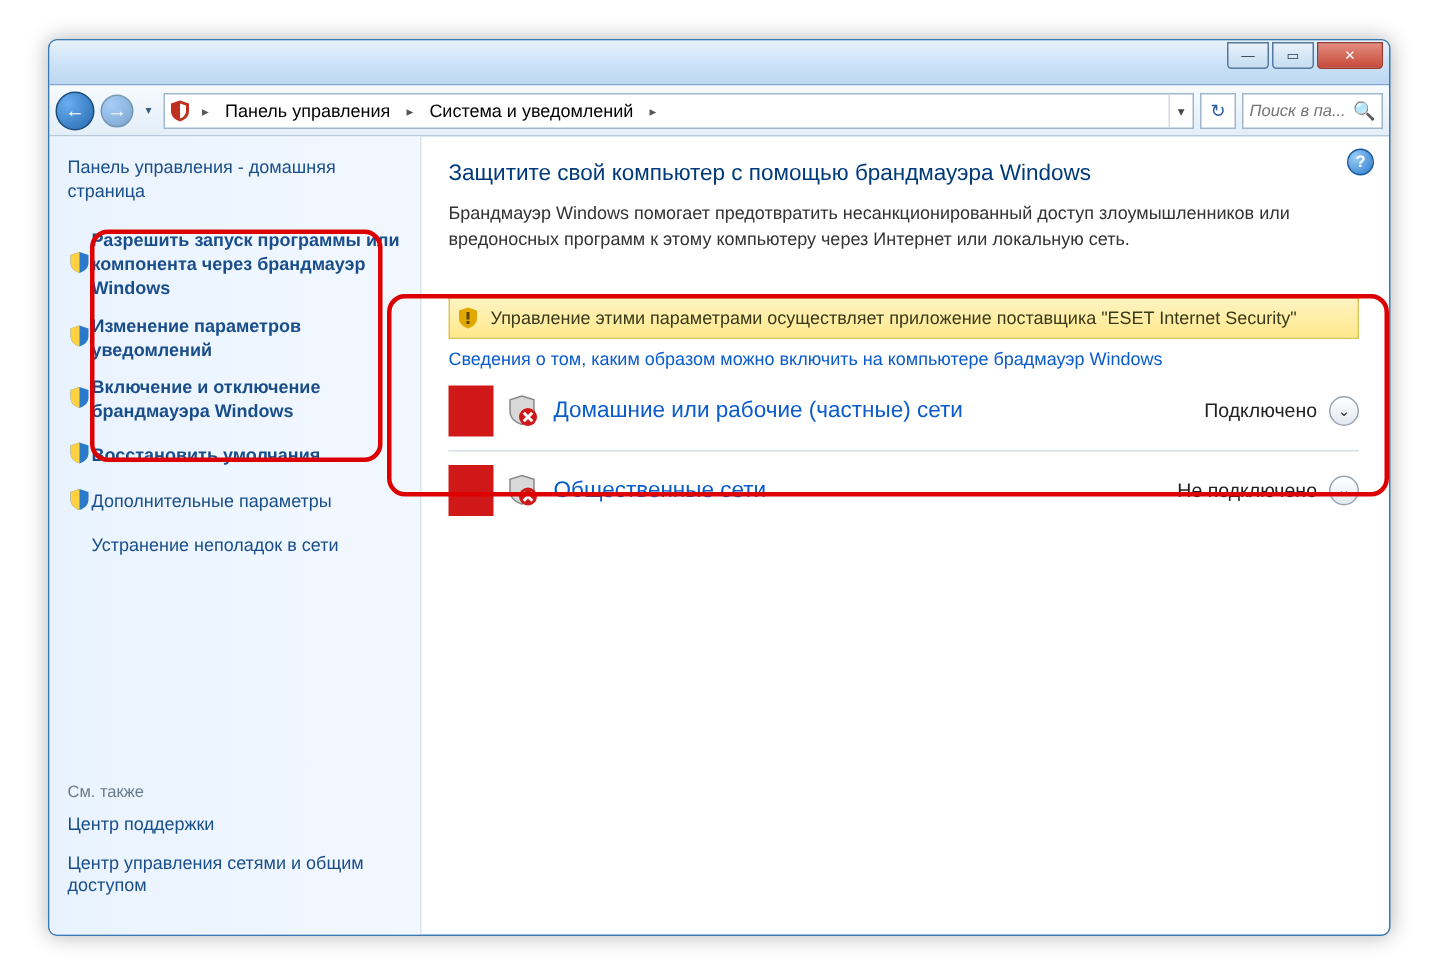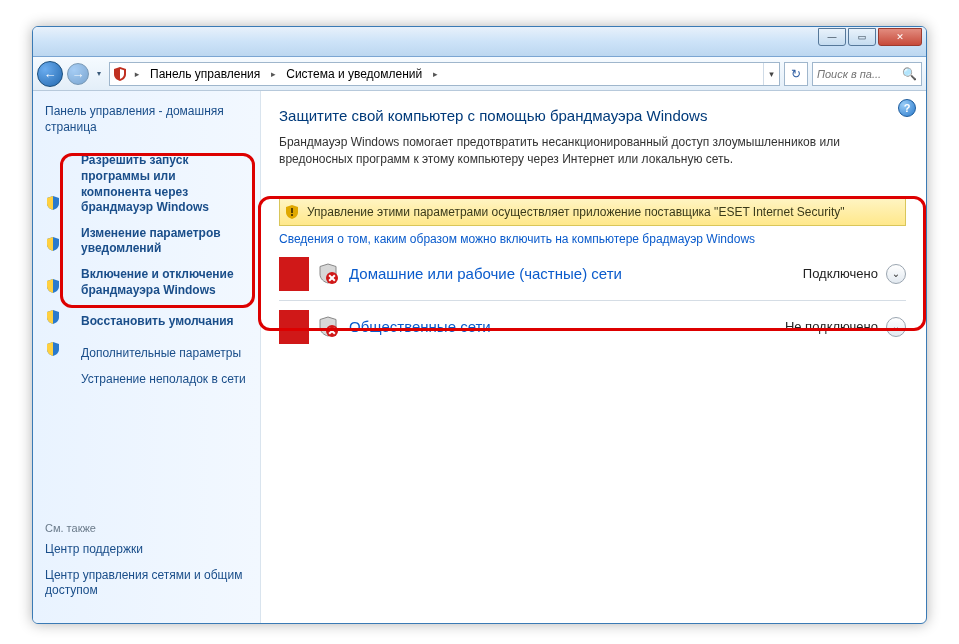--- a/index.html
+++ b/index.html
@@ -31,28 +31,28 @@
 }
 .nav-btn { width: 26px; height: 26px; border-radius: 50%; background: radial-gradient(circle at 30% 30%, #6badf0, #2368ae); border: 1px solid #184d7c; display: flex; align-items: center; justify-content: center; color: #fff; font-size: 13px; }
 .nav-fwd { width: 22px; height: 22px; opacity: .55; }
 .nav-drop { width: 12px; height: 22px; font-size: 8px; color: #3a5a7a; display: flex; align-items: center; justify-content: center; }
 .crumbbar { flex: 1; height: 24px; background: #fff; border: 1px solid #9fb6cc; display: flex; align-items: center; font-size: 12px; overflow: hidden; }
 .crumb-icon { width: 20px; display: flex; justify-content: center; font-size: 12px; }
 .crumb { padding: 16px 6px; height: 100%; display: flex; align-items: center; color: #000; white-space: nowrap; }
 .crumb-arrow { width: 14px; text-align: center; color: #555; font-size: 9px; }
 .crumb-dd { margin-left: auto; width: 16px; text-align: center; color: #444; font-size: 9px; border-left: 1px solid #cfdbe7; height: 100%; display: flex; align-items: center; justify-content: center; }
 .mini-btn { width: 24px; height: 24px; border: 1px solid #9fb6cc; background: #fff; display: flex; align-items: center; justify-content: center; font-size: 12px; color: #2a5aa0; }
-.searchbox { width: 110px; height: 24px; border: 1px solid #9fb6cc; background: #fff; display: flex; align-items: center; padding: 0 4px; }
+.searchbox { width: 94px; height: 24px; border: 1px solid #9fb6cc; background: #fff; display: flex; align-items: center; padding: 0 4px; }
 .searchbox input { border: none; width: 100%; font-size: 11px; font-style: italic; color: #888; outline: none; }
 .search-icon { color: #5a7a9c; font-size: 12px; }
 
 .body { display: flex; height: calc(100% - 64px); }
-.sidebar { width: 228px; background: linear-gradient(to right, #e9f3ff, #f2f8ff); border-right: 1px solid #d9e4ee; padding: 12px 12px; position: relative; font-size: 12px; }
+.sidebar { width: 248px; background: linear-gradient(to right, #e9f3ff, #f2f8ff); border-right: 1px solid #d9e4ee; padding: 12px 12px; position: relative; font-size: 12px; }
 .cp-home { color: #1a4e8a; margin-bottom: 18px; line-height: 1.35; }
-.side-link { display: flex; align-items: flex-end; gap: 20px; margin-bottom: 10px; line-height: 1.3; }
+.side-link { display: flex; align-items: center; gap: 0; margin-bottom: 10px; line-height: 1.3; }
 .side-link .shield { flex-shrink: 0; margin-top: 1px; }
 .side-link span.lbl { color: #1a4e8a; }
 .highlighted .lbl { font-weight: 600; color: #083a6e; }
 .see-also { position: absolute; bottom: 14px; left: 12px; right: 12px; }
 .see-also .hdr { color: #6a7a8a; font-size: 11px; margin-bottom: 8px; }
 .see-also .itm { color: #1a4e8a; font-size: 12px; margin-bottom: 10px; line-height: 1.3; }
 
 .main { flex: 1; padding: 16px 20px 16px 18px; position: relative; }
 .help-icon { position: absolute; top: 8px; right: 10px; width: 18px; height: 18px; border-radius: 50%; background: radial-gradient(circle at 30% 30%, #9acdf7, #2a7acc); color: #fff; font-size: 11px; font-weight: bold; display: flex; align-items: center; justify-content: center; border: 1px solid #1a5a9c; }
 .page-title { color: #003a7a; font-size: 15px; margin-bottom: 10px; }

